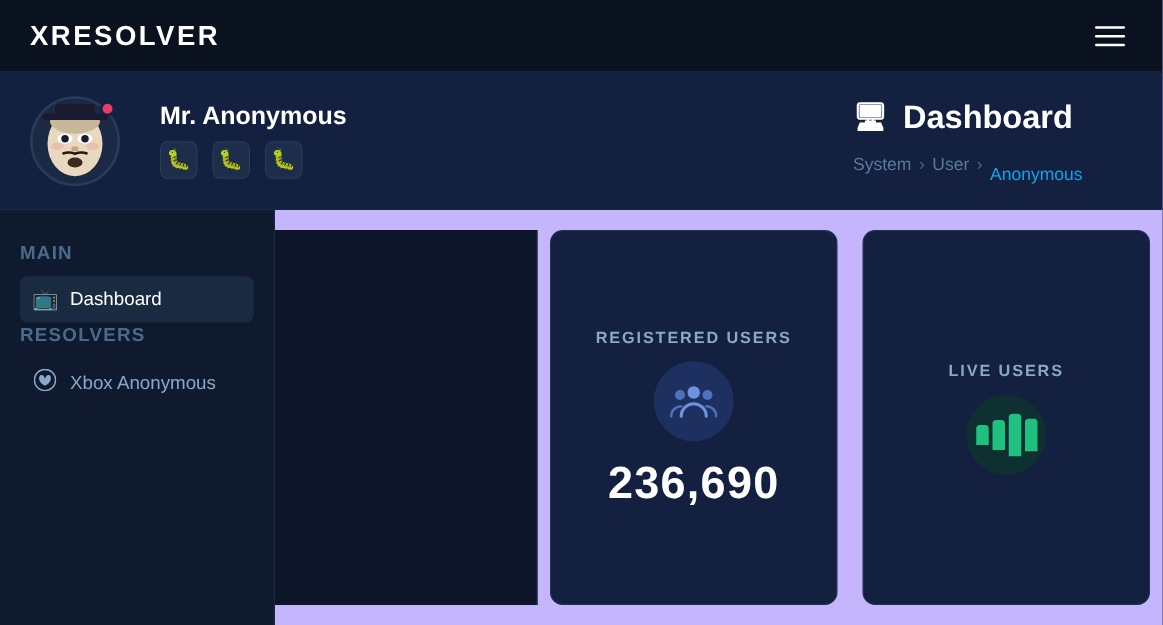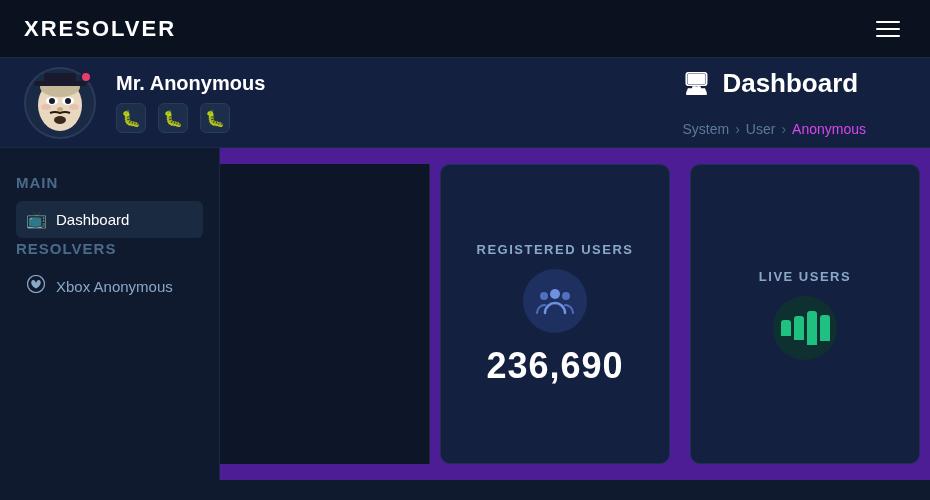--- a/index.html
+++ b/index.html
@@ -39,25 +39,25 @@
       display: block;
       width: 24px;
       height: 2px;
       background: #fff;
       border-radius: 2px;
     }
 
     
     .profile-banner {
       background: #132040;
-      height: 90px;
+      height: 110px;
       display: flex;
       align-items: center;
       padding: 0 24px;
-      gap: 20px;
+      gap: 32px;
       border-bottom: 1px solid #1a2a40;
     }
     .avatar-wrap {
       position: relative;
       width: 72px;
       height: 72px;
     }
     .avatar-circle {
       width: 72px;
       height: 72px;
@@ -124,28 +124,28 @@
       gap: 12px;
     }
     .monitor-icon {
       font-size: 22px;
       color: #fff;
     }
     .breadcrumb {
       font-size: 14px;
       color: #5a7a9a;
       display: flex;
-      align-items: flex-end;
+      align-items: center;
       gap: 6px;
     }
     .breadcrumb-sep {
       color: #4a6a8a;
     }
     .breadcrumb-active {
-      color: #d946ef;
+      color: #0ea5e9;
       margin-top: 16px;
     }
 
     
     .main-layout {
       display: flex;
       height: calc(500px - 58px - 110px);
     }
 
     
@@ -185,21 +185,21 @@
       width: 20px;
       text-align: center;
     }
 
     
     .content-area {
       flex: 1;
       display: flex;
       gap: 0;
       padding: 0;
-      background: #4c1d95;
+      background: #c4b5fd;
     }
 
     
     .stat-card {
       flex: 1;
       background: #132040;
       margin: 16px 10px;
       border-radius: 10px;
       display: flex;
       flex-direction: column;

